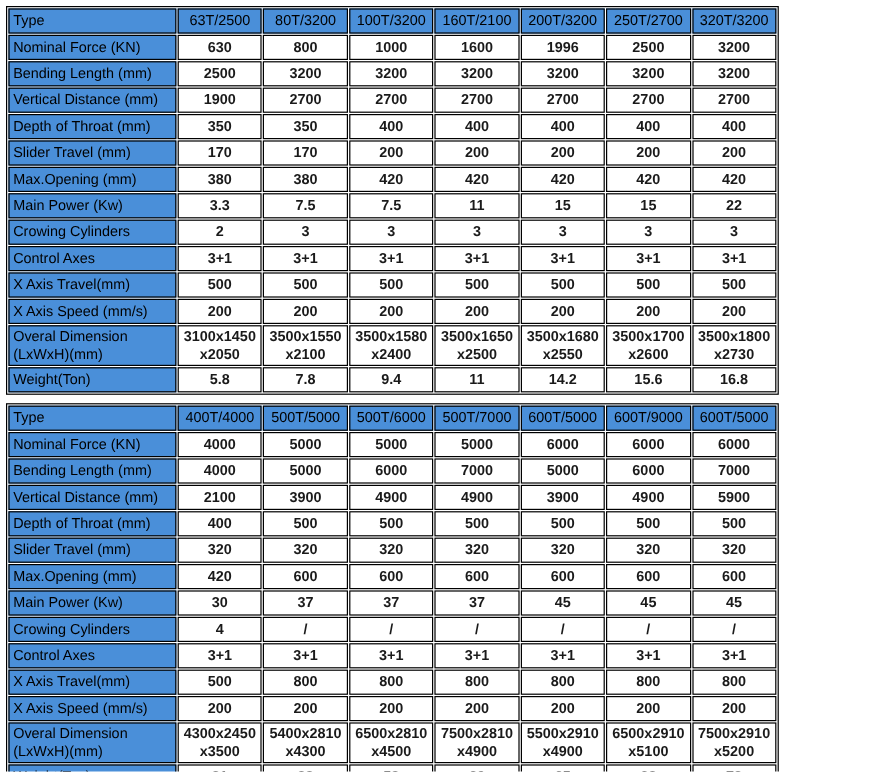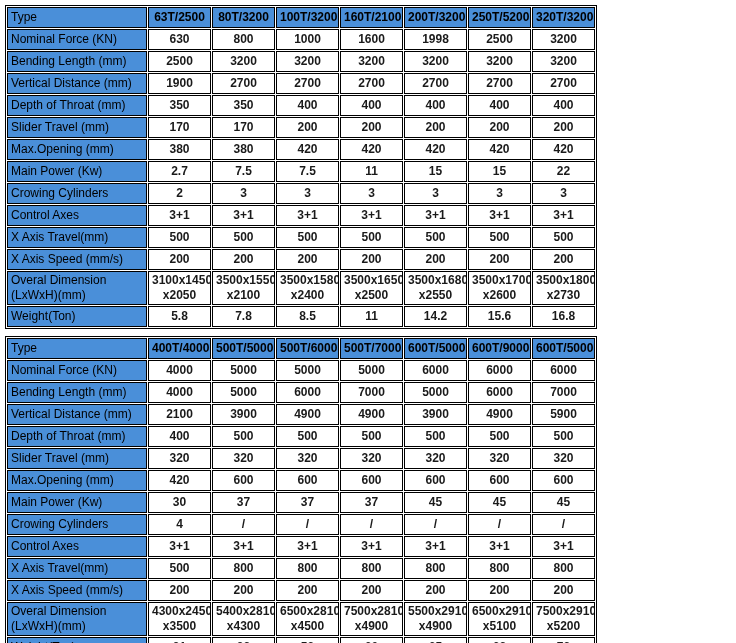--- a/index.html
+++ b/index.html
@@ -18,21 +18,21 @@
     padding: 5px 5px 0 5px;
     display: flex;
     flex-direction: column;
     gap: 7px;
     background: #ffffff;
   }
   table.spec-table {
     border-collapse: separate;
     border-spacing: 1px;
     table-layout: fixed;
-    width: 592px;
+    width: 644px;
     background: #ffffff;
     border: 1px solid #000000;
   }
   table.spec-table col.label-col { width: 140px; }
   table.spec-table th, table.spec-table td {
     border: 1.5px solid #000000;
     font-size: 12px;
     line-height: 15px;
     height: 17px;
     padding: 1px 3px;
@@ -43,21 +43,21 @@
   .cell-label {
     background: var(--blue, #4a8fd9);
     color: #000000;
     text-align: left;
     font-weight: 400;
   }
   .cell-type {
     background: var(--blue, #4a8fd9);
     color: #000000;
     text-align: center;
-    font-weight: 700;
+    font-weight: 400;
   }
   .cell-value {
     background: #ffffff;
     color: #1a1a1a;
     text-align: center;
     font-weight: 700;
   }
 </style>
 </head>
 <body>
@@ -68,30 +68,30 @@
         <col class="label-col">
       </colgroup>
     <tbody>
         <tr>
           <th class="cell-label">Type</th>
           <th class="cell-type">63T/2500</th>
           <th class="cell-type">80T/3200</th>
           <th class="cell-type">100T/3200</th>
           <th class="cell-type">160T/2100</th>
           <th class="cell-type">200T/3200</th>
-          <th class="cell-type">250T/5200</th>
+          <th class="cell-type">250T/2700</th>
           <th class="cell-type">320T/3200</th>
         </tr>
         <tr>
           <td class="cell-label">Nominal Force (KN)</td>
           <td class="cell-value">630</td>
           <td class="cell-value">800</td>
           <td class="cell-value">1000</td>
           <td class="cell-value">1600</td>
-          <td class="cell-value">1998</td>
+          <td class="cell-value">1996</td>
           <td class="cell-value">2500</td>
           <td class="cell-value">3200</td>
         </tr>
         <tr>
           <td class="cell-label">Bending Length (mm)</td>
           <td class="cell-value">2500</td>
           <td class="cell-value">3200</td>
           <td class="cell-value">3200</td>
           <td class="cell-value">3200</td>
           <td class="cell-value">3200</td>
@@ -133,21 +133,21 @@
           <td class="cell-value">380</td>
           <td class="cell-value">380</td>
           <td class="cell-value">420</td>
           <td class="cell-value">420</td>
           <td class="cell-value">420</td>
           <td class="cell-value">420</td>
           <td class="cell-value">420</td>
         </tr>
         <tr>
           <td class="cell-label">Main Power (Kw)</td>
-          <td class="cell-value">2.7</td>
+          <td class="cell-value">3.3</td>
           <td class="cell-value">7.5</td>
           <td class="cell-value">7.5</td>
           <td class="cell-value">11</td>
           <td class="cell-value">15</td>
           <td class="cell-value">15</td>
           <td class="cell-value">22</td>
         </tr>
         <tr>
           <td class="cell-label">Crowing Cylinders</td>
           <td class="cell-value">2</td>
@@ -203,21 +203,21 @@
 x2550</td>
           <td class="cell-value">3500x1700
 x2600</td>
           <td class="cell-value">3500x1800
 x2730</td>
         </tr>
         <tr>
           <td class="cell-label">Weight(Ton)</td>
           <td class="cell-value">5.8</td>
           <td class="cell-value">7.8</td>
-          <td class="cell-value">8.5</td>
+          <td class="cell-value">9.4</td>
           <td class="cell-value">11</td>
           <td class="cell-value">14.2</td>
           <td class="cell-value">15.6</td>
           <td class="cell-value">16.8</td>
         </tr>
       </tbody>
   </table>
   <table class="spec-table">
     <colgroup>
         <col class="label-col">

